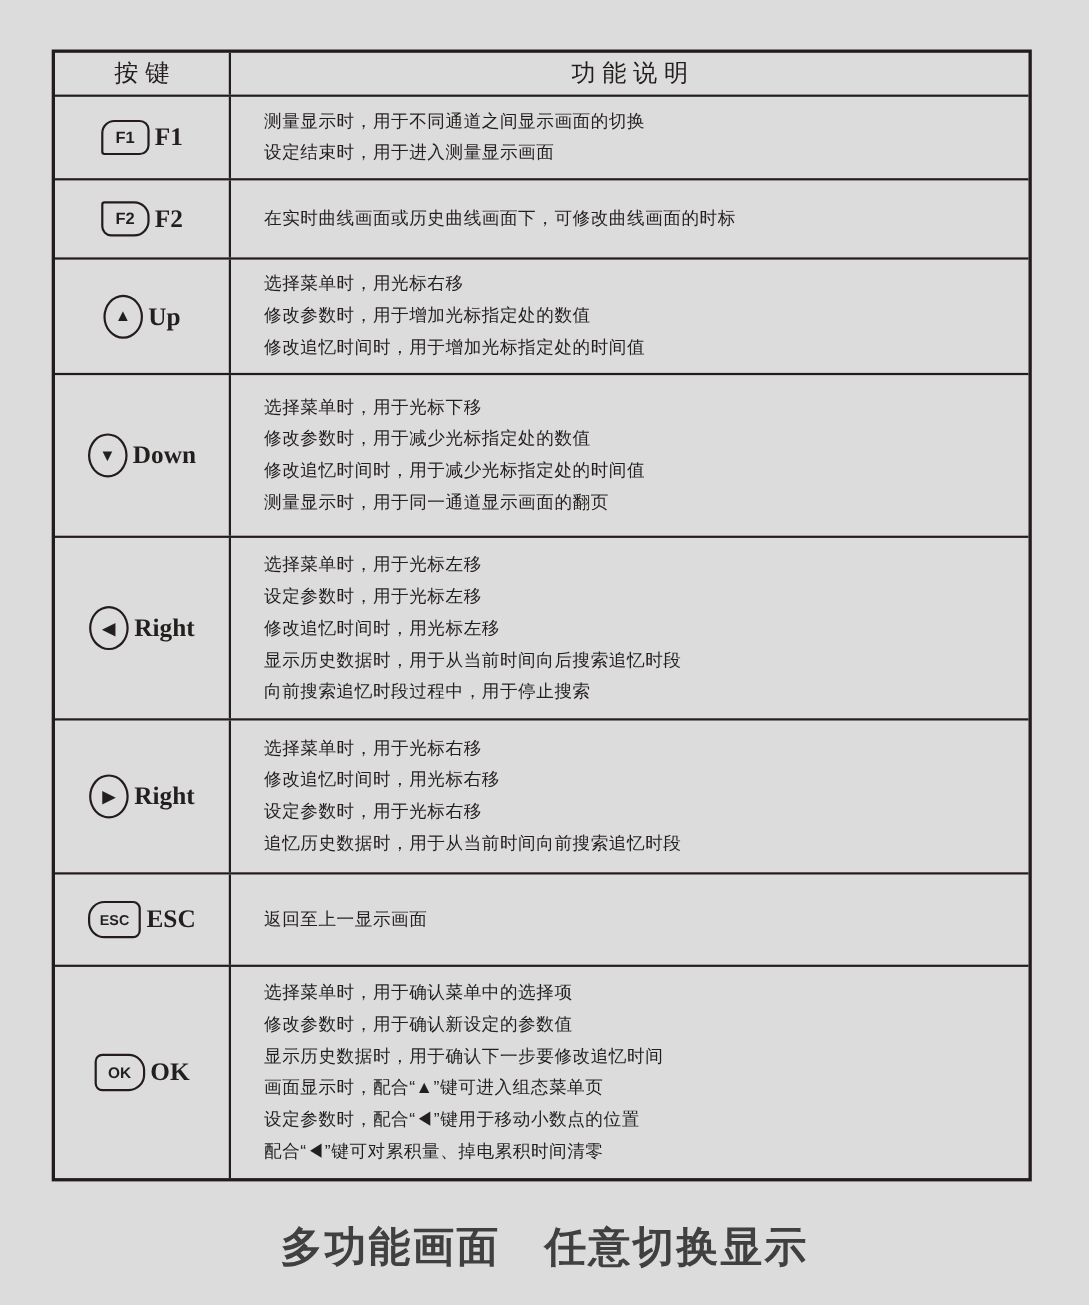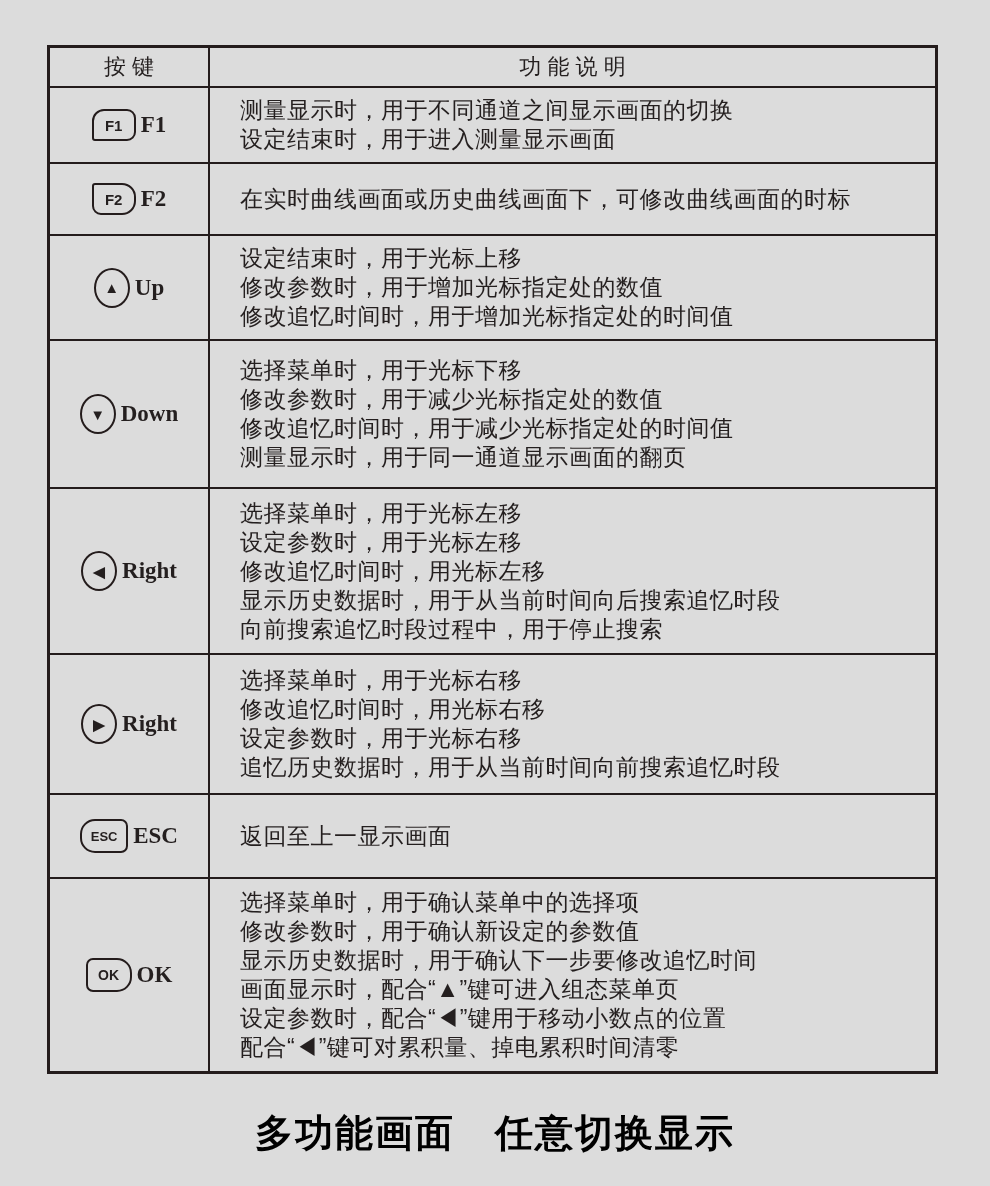--- a/index.html
+++ b/index.html
@@ -37,21 +37,21 @@
     flex-shrink:0;
   }
   .fn-cell{
     flex:1;
     display:flex;
     flex-direction:column;
     justify-content:center;
     padding:8px 16px 8px 30px;
   }
   .line{
-    font-size:23px;
+    font-size:16px;
     line-height:29px;
     letter-spacing:0.5px;
   }
 
   
   .thead{min-height:38px;}
   .thead .td{
     display:flex;align-items:center;justify-content:center;
     font-size:22px;
     padding:0;
@@ -95,21 +95,21 @@
   }
 
   .footer-title{
     position:absolute;
     left:0; top:1108px;
     width:990px;
     text-align:center;
     font-size:38px;
     font-weight:bold;
     letter-spacing:2px;
-    color:#000000;
+    color:#404040;
   }
 </style>
 </head>
 <body>
 
 <div class="page">
 
   <div class="kf-table">
 
     <div class="tr thead">
@@ -143,21 +143,21 @@
     </div>
 
     <div class="tr row-up">
       <div class="key-cell">
         <span class="keycap kc-round">
           <span>▲</span>
         </span>
         <span class="key-label">Up</span>
       </div>
       <div class="fn-cell">
-          <div class="line">设定结束时，用于光标上移</div>
+          <div class="line">选择菜单时，用光标右移</div>
           <div class="line">修改参数时，用于增加光标指定处的数值</div>
           <div class="line">修改追忆时间时，用于增加光标指定处的时间值</div>
         </div>
     </div>
 
     <div class="tr row-down">
       <div class="key-cell">
         <span class="keycap kc-round">
           <span>▼</span>
         </span>

